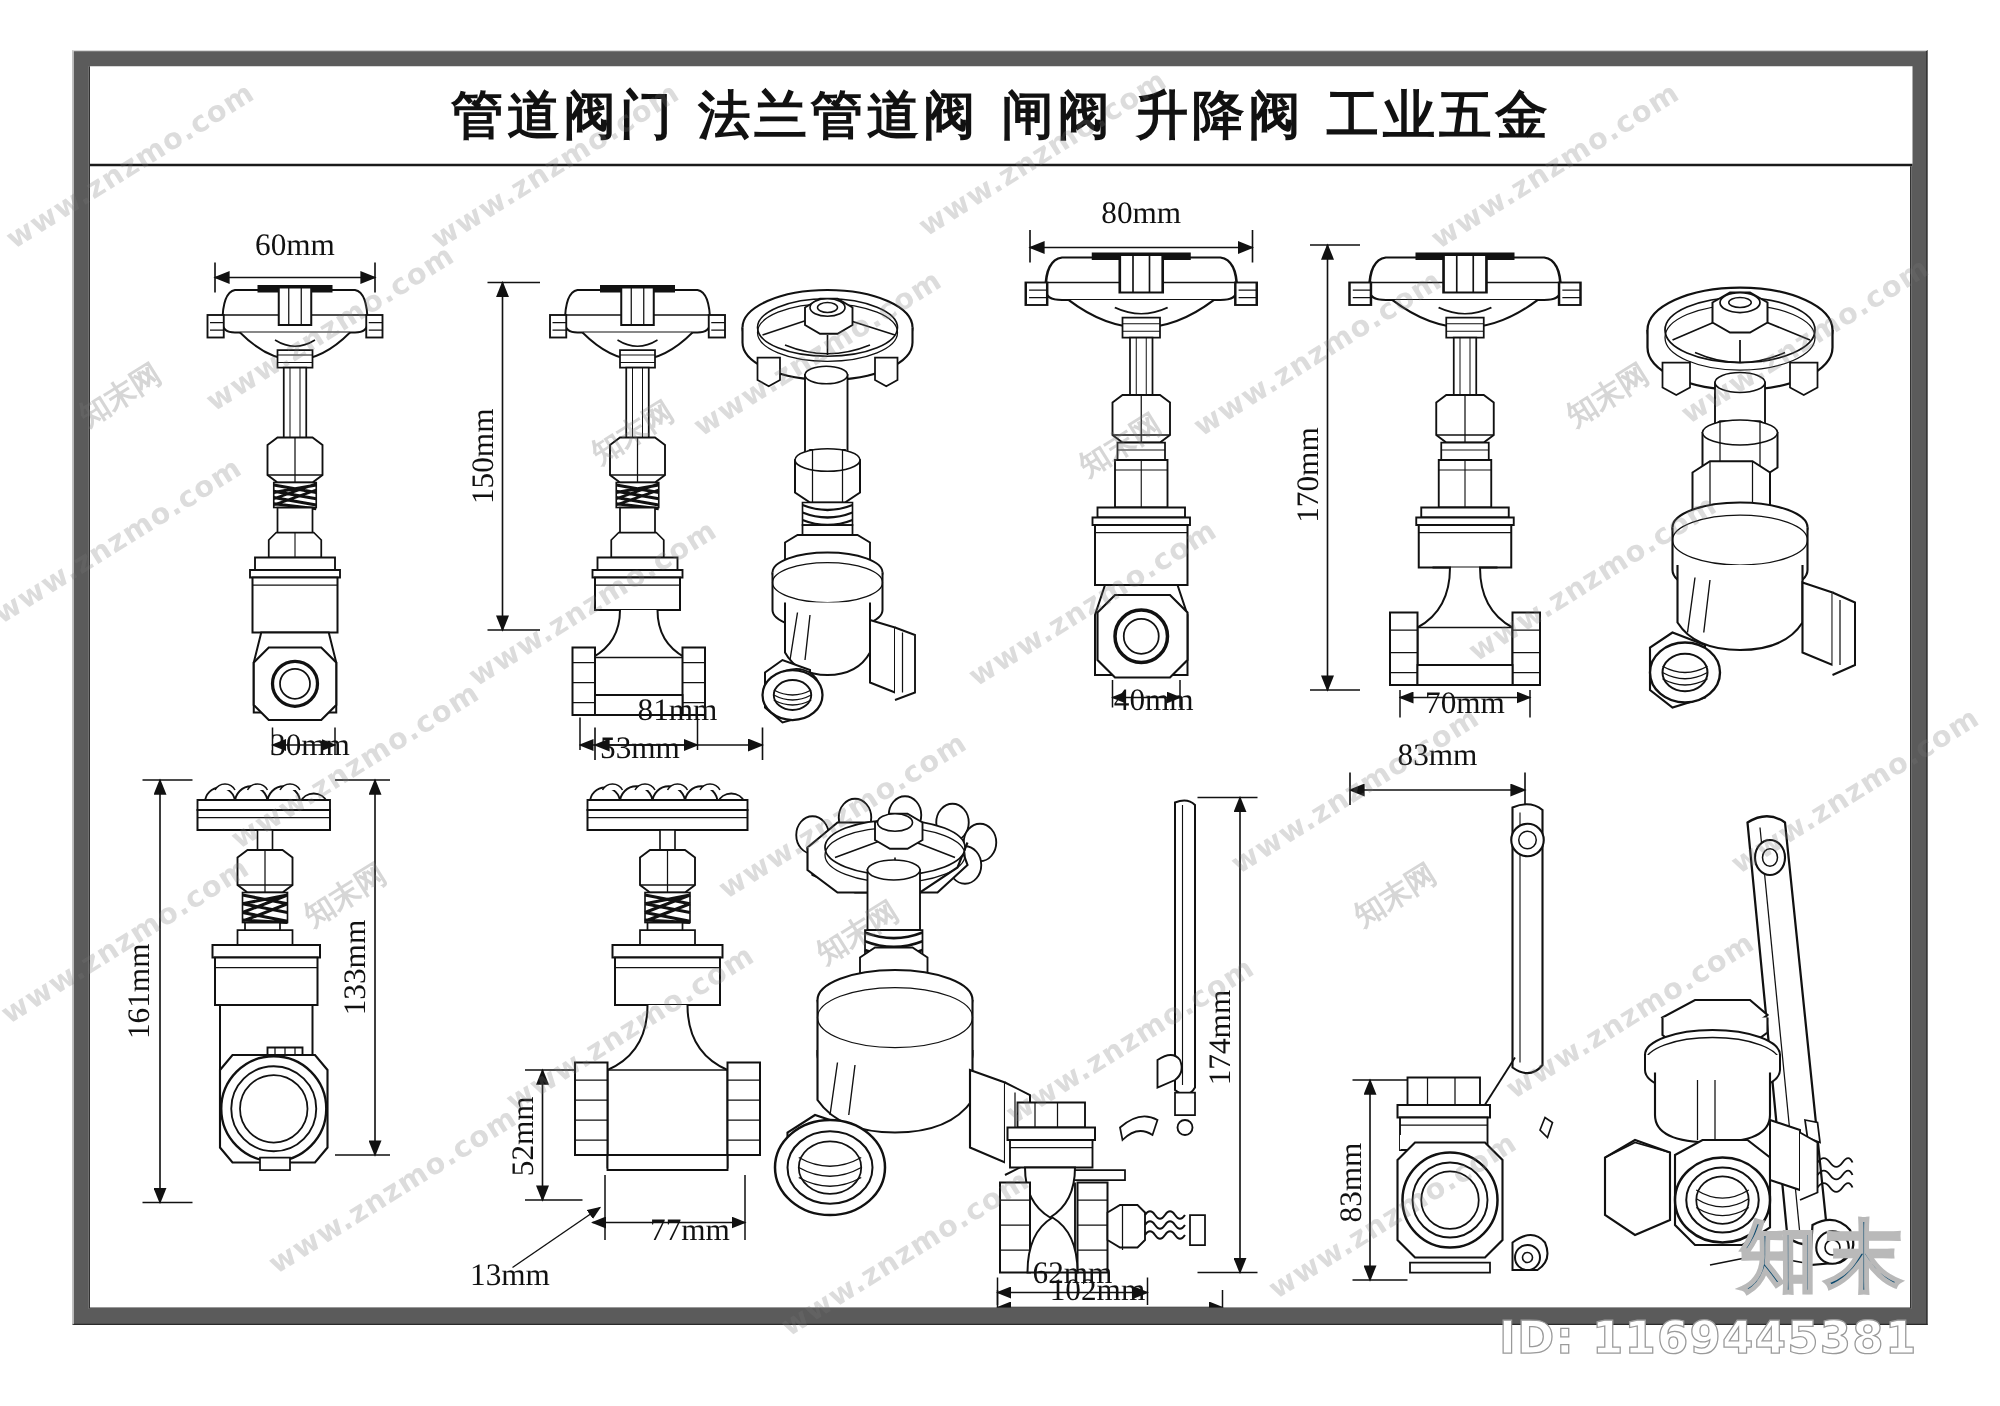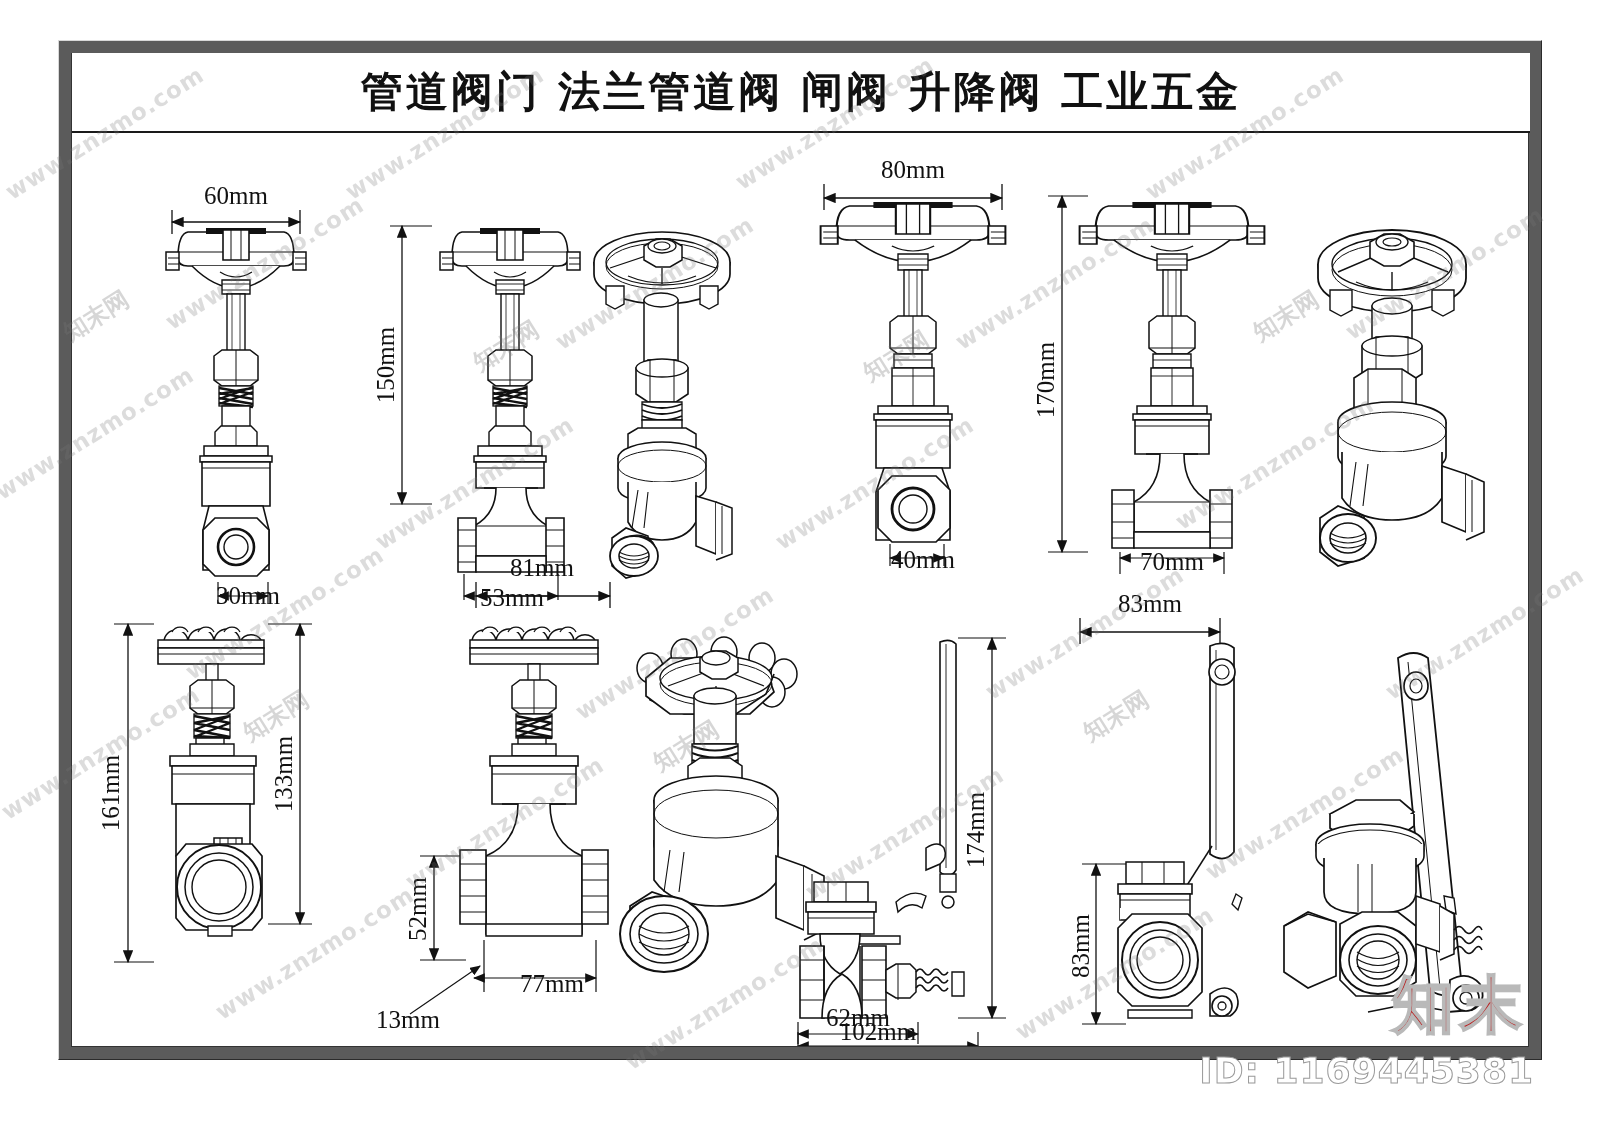--- a/index.html
+++ b/index.html
@@ -34,21 +34,21 @@
   .wm{position:absolute;font-family:"DejaVu Sans",sans-serif;font-weight:700;
       font-size:23px;color:rgba(120,120,120,.26);
       transform:rotate(-32deg);white-space:nowrap;letter-spacing:1px;}
   .wm-cn{position:absolute;font-family:"DejaVu Sans",sans-serif;font-weight:700;
       font-size:24px;color:rgba(120,120,120,.30);
       transform:rotate(-32deg);white-space:nowrap;}
 
   
   .brand{position:absolute;right:72px;bottom:78px;
       font-family:"DejaVu Sans",sans-serif;font-weight:700;font-size:62px;
-      color:#b91c1c;-webkit-text-stroke:2px #b9b9b9;
+      color:#0c4a6e;-webkit-text-stroke:2px #b9b9b9;
       text-shadow:0 0 1px #b0b0b0;letter-spacing:6px;}
   .idtext{position:absolute;right:66px;bottom:34px;
       font-family:"DejaVu Sans",sans-serif;font-weight:700;font-size:36px;
       color:#ffffff;-webkit-text-stroke:1px #9a9a9a;letter-spacing:1px;}
 
   text{font-family:"Liberation Serif",serif;}
   .dim{font-size:25px;fill:#111;font-family:"Liberation Serif",serif;}
 </style>
 </head>
 <body>

